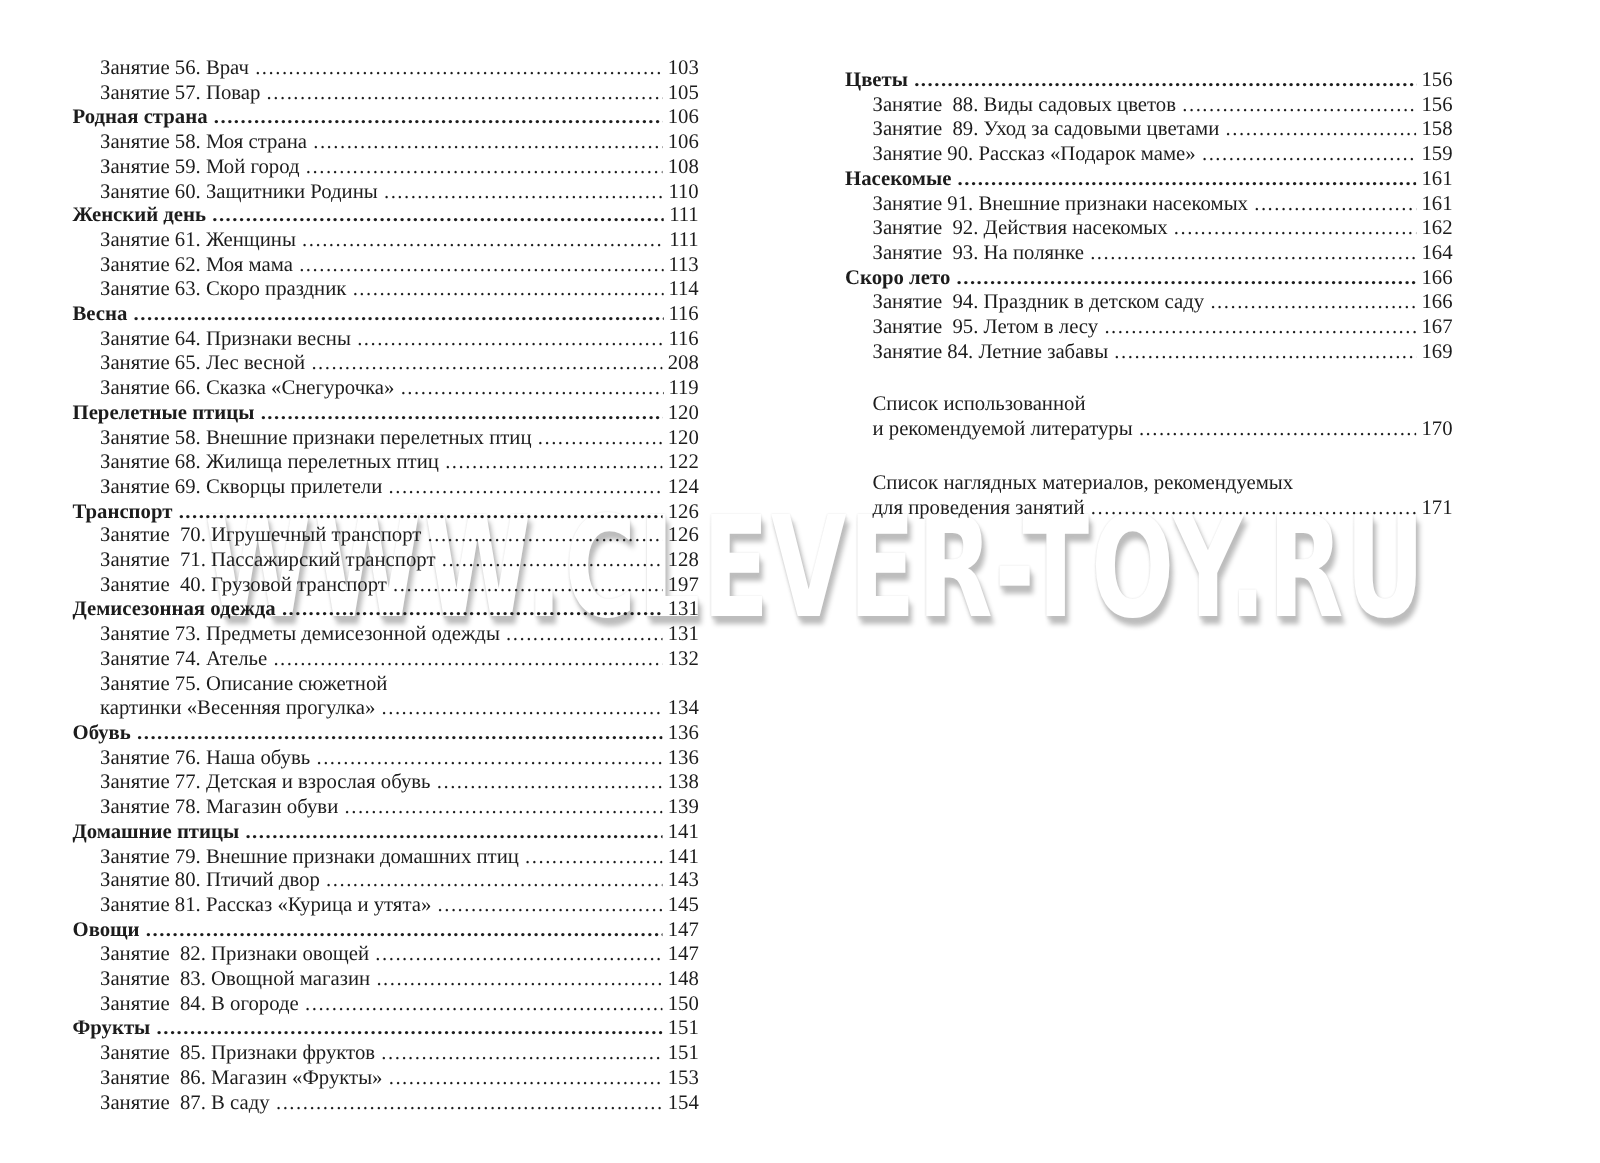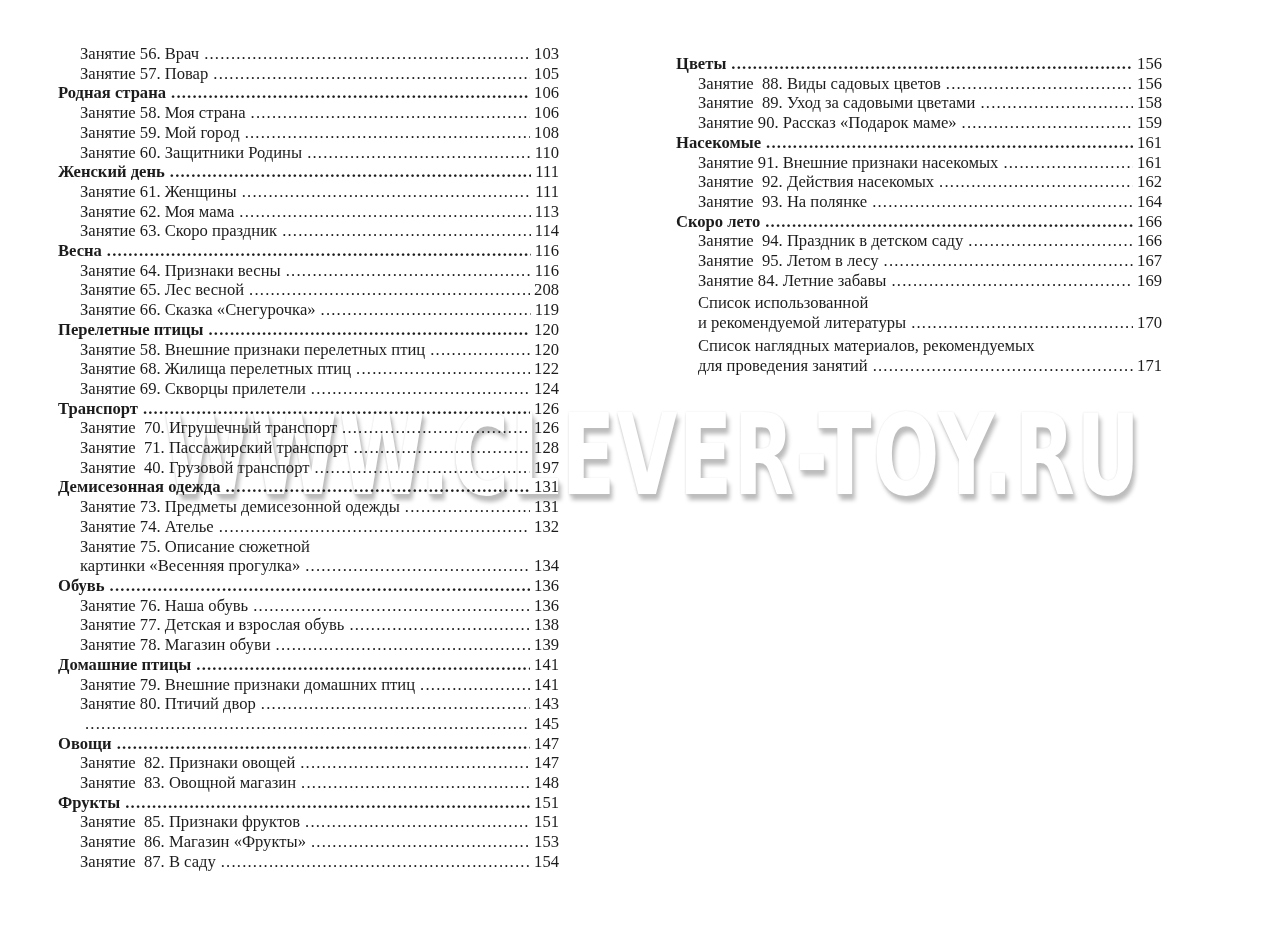--- a/index.html
+++ b/index.html
@@ -31,21 +31,21 @@
     position:absolute;
     z-index:1;
     font-size:16.6px;
     line-height:19.7px;
   }
   .col-left{left:58px;top:44px;width:501px;}
   .col-right{left:676px;top:54px;width:486px;}
   .line{display:flex;align-items:baseline;}
   .line.section{font-weight:bold;}
   .line.entry{padding-left:22px;text-align:center;}
-  .line.gap{margin-top:3px;}
+  .line.gap{margin-top:23px;}
   .txt{white-space:pre;}
   .dots{
     flex:1;
     overflow:hidden;
     white-space:nowrap;
     margin:0 4px 0 5px;
     letter-spacing:1.2px;
   }
   .dots::after{
     content:"........................................................................................................................................................................................................";
@@ -220,37 +220,43 @@
         <span class="txt">Занятие 79. Внешние признаки домашних птиц</span>
         <span class="dots"></span>
         <span class="pg">141</span>
       </div>
       <div class="line entry">
         <span class="txt">Занятие 80. Птичий двор</span>
         <span class="dots"></span>
         <span class="pg">143</span>
       </div>
       <div class="line entry">
+        <span class="txt">Занятие 81. Рассказ «Курица и утята»</span>
         <span class="dots"></span>
         <span class="pg">145</span>
       </div>
       <div class="line section">
         <span class="txt">Овощи</span>
         <span class="dots"></span>
         <span class="pg">147</span>
       </div>
       <div class="line entry">
         <span class="txt">Занятие  82. Признаки овощей</span>
         <span class="dots"></span>
         <span class="pg">147</span>
       </div>
       <div class="line entry">
         <span class="txt">Занятие  83. Овощной магазин</span>
         <span class="dots"></span>
         <span class="pg">148</span>
+      </div>
+      <div class="line entry">
+        <span class="txt">Занятие  84. В огороде</span>
+        <span class="dots"></span>
+        <span class="pg">150</span>
       </div>
       <div class="line section">
         <span class="txt">Фрукты</span>
         <span class="dots"></span>
         <span class="pg">151</span>
       </div>
       <div class="line entry">
         <span class="txt">Занятие  85. Признаки фруктов</span>
         <span class="dots"></span>
         <span class="pg">151</span>

